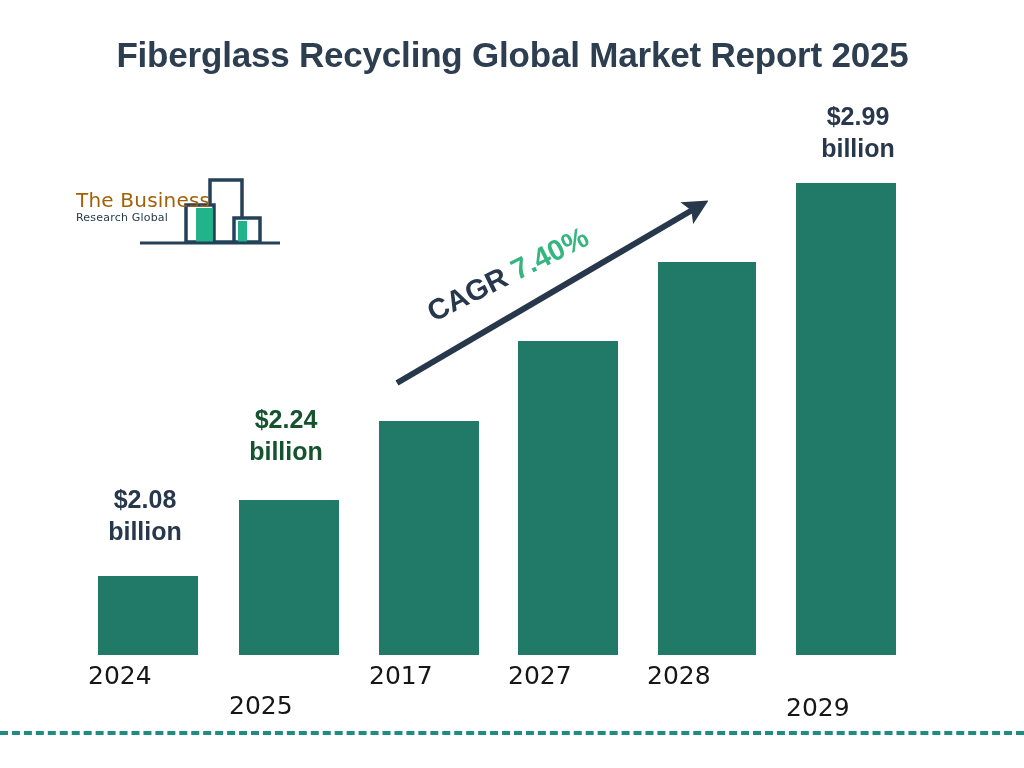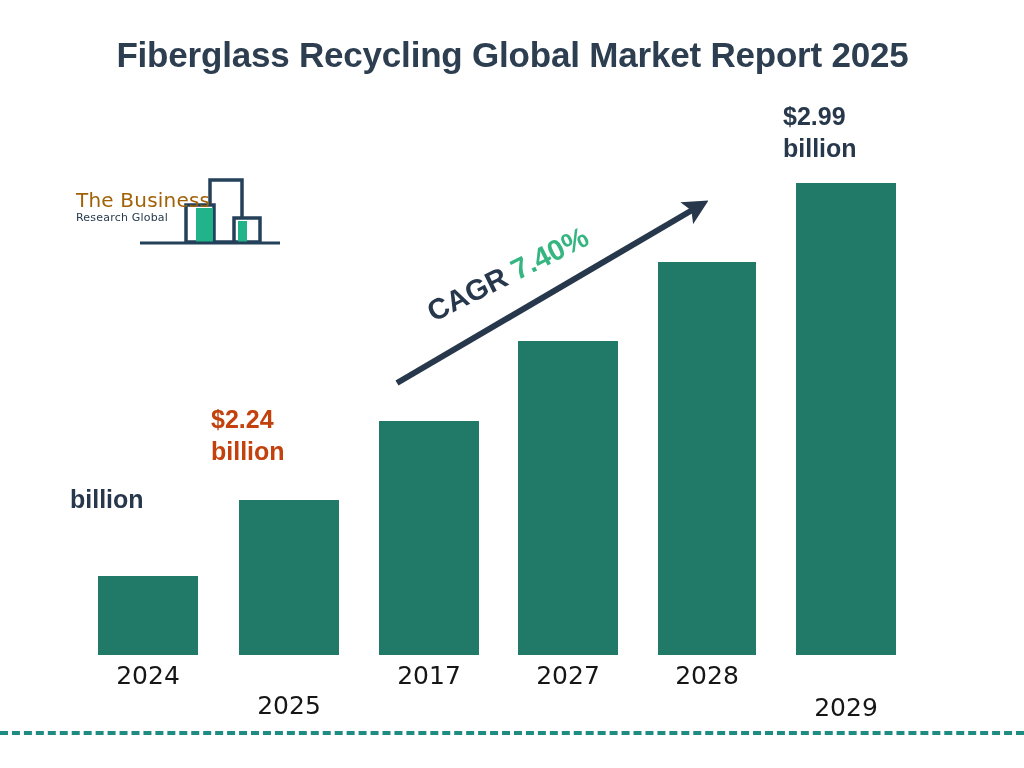--- a/index.html
+++ b/index.html
@@ -63,44 +63,44 @@
     font-size: 11px;
     line-height: 14px;
     letter-spacing: 0.2px;
     color: #263b4d;
     white-space: nowrap;
   }
 
   
   .value-label {
     position: absolute;
+    text-align: center;
     font-size: 25px;
     font-weight: bold;
     line-height: 1.28;
     white-space: nowrap;
   }
   .value-label.navy { color: #28384c; }
-  .value-label.green { color: #c2410c; }
+  .value-label.green { color: #14532d; }
 
   #label-2024 { left: 70px; top: 483px; width: 150px; }
   #label-2025 { left: 211px; top: 403px; width: 150px; }
   #label-2029 { left: 783px; top: 100px; width: 150px; }
 
   
   .bar {
     position: absolute;
     background: #217a68;
   }
 
   
   .xtick {
     position: absolute;
     top: 663px;
     width: 120px;
-    text-align: center;
     font-size: 25px;
     color: #161616;
     font-family: "DejaVu Sans", sans-serif;
     line-height: 1;
   }
 
   
   #cagr-arrow {
     position: absolute;
     left: 0;
@@ -163,20 +163,21 @@
   </div>
 
   <div class="bar" style="left:98px; top:576px; width:100px; height:79px;"></div>
   <div class="bar" style="left:239px; top:500px; width:100px; height:155px;"></div>
   <div class="bar" style="left:379px; top:421px; width:100px; height:234px;"></div>
   <div class="bar" style="left:518px; top:341px; width:100px; height:314px;"></div>
   <div class="bar" style="left:658px; top:262px; width:98px; height:393px;"></div>
   <div class="bar" style="left:796px; top:183px; width:100px; height:472px;"></div>
 
   <div id="label-2024" class="value-label navy">
+    <div>$2.08</div>
     <div>billion</div>
   </div>
   <div id="label-2025" class="value-label green">
     <div>$2.24</div>
     <div>billion</div>
   </div>
   <div id="label-2029" class="value-label navy">
     <div>$2.99</div>
     <div>billion</div>
   </div>

